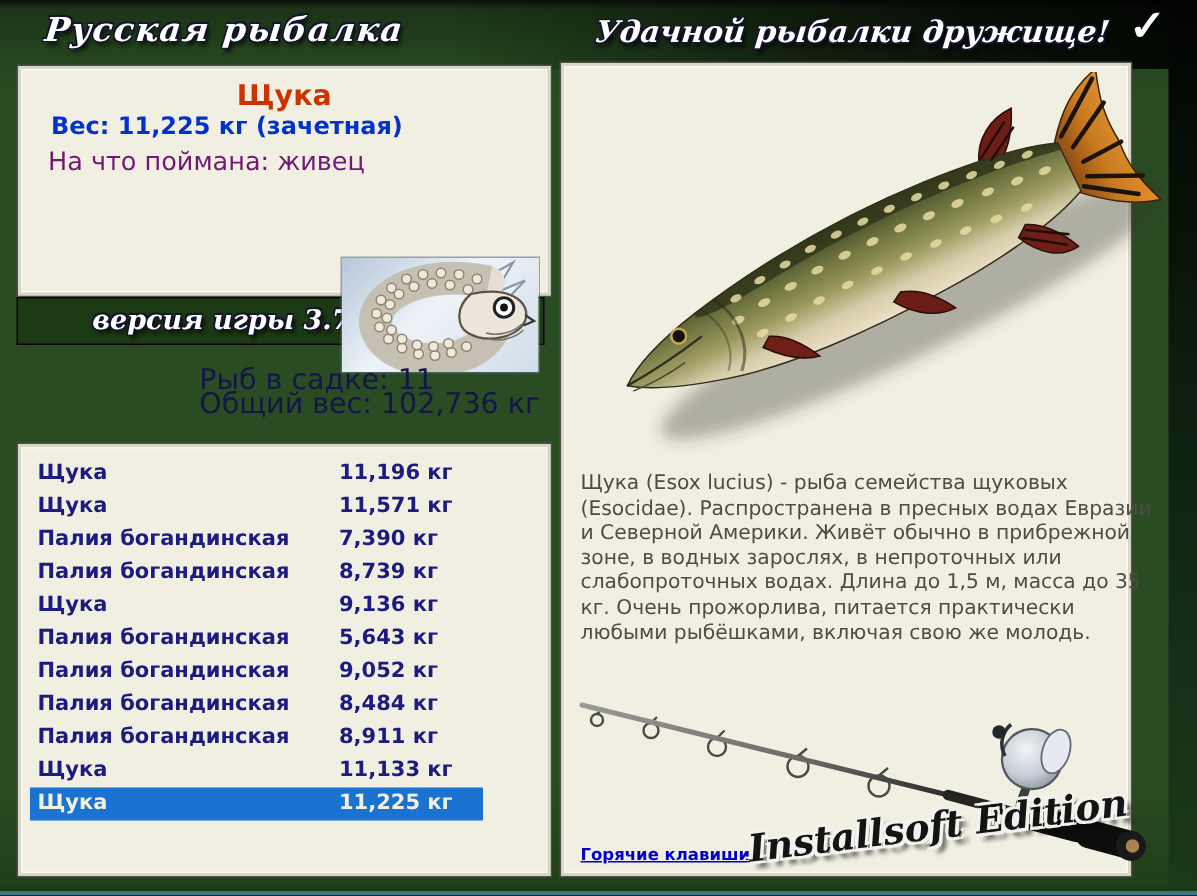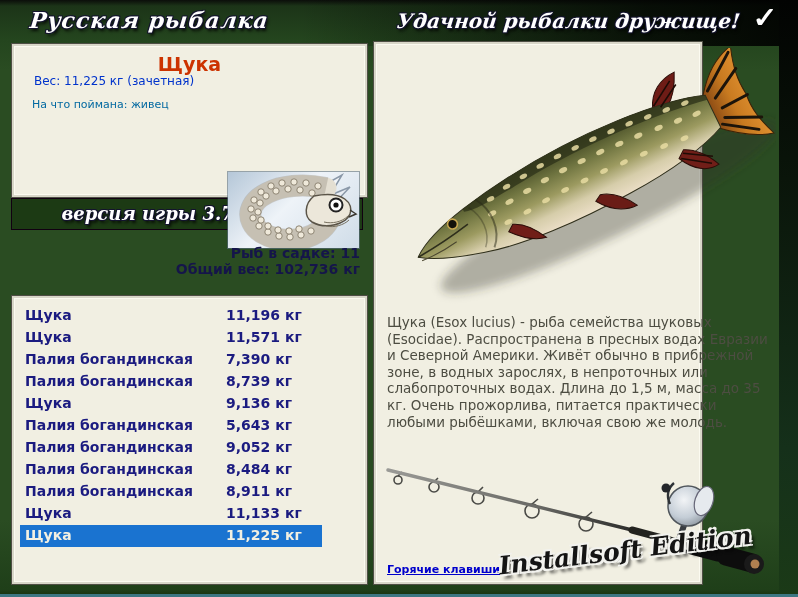--- a/index.html
+++ b/index.html
@@ -18,44 +18,44 @@
     text-shadow:-1px -1px 0 #14142e,1px -1px 0 #14142e,-1px 1px 0 #14142e,1px 1px 0 #14142e,2px 3px 3px rgba(0,0,0,0.8);}
   .logo{position:absolute;left:30px;top:7px;font-size:22px;letter-spacing:1px;transform:skewX(-6deg);}
   .greeting{position:absolute;right:58px;top:9px;font-size:20px;transform:skewX(-6deg);}
   .checkmark{position:absolute;left:752px;top:0px;font-size:30px;color:#fff;cursor:pointer;
     text-shadow:1px 0 0 #fff,2px 2px 2px rgba(0,0,0,0.7);}
 
   .panel{position:absolute;box-sizing:border-box;background:var(--cream,#f1efe2);
     border:2px solid #d8d6c8;box-shadow:0 0 0 1px #4e4e44, inset 0 0 0 1px #fbfaf0;}
   .info-panel{left:12px;top:44px;width:355px;height:153px;}
   .species{position:absolute;left:0;top:7px;width:100%;text-align:center;font-size:19px;font-weight:bold;color:var(--species,#cc3300);}
-  .weight-line{position:absolute;left:20px;top:28px;font-size:12px;font-weight:normal;color:var(--weight,#0033cc);}
-  .detail{position:absolute;left:18px;font-size:11px;color:#0369a1;}
+  .weight-line{position:absolute;left:20px;top:28px;font-size:16px;font-weight:bold;color:var(--weight,#0033cc);}
+  .detail{position:absolute;left:18px;font-size:17px;color:#701a75;}
 
   .version-band{position:absolute;left:12px;top:199px;width:350px;height:30px;background:#1c3a14;box-shadow:0 0 0 1px #101;}
   .version-text{position:absolute;left:0;top:0;width:290px;text-align:center;font-size:18px;line-height:30px;}
 
   .menu-panel{left:12px;top:228px;width:355px;height:60px;}
   .menu-btn{position:absolute;left:22px;top:27px;font-size:15px;font-weight:bold;letter-spacing:0.5px;
     color:var(--menu,#2323dd);cursor:pointer;}
 
-  .creel-info{position:absolute;right:438px;top:245px;text-align:right;font-size:14px;font-weight:bold;
+  .creel-info{position:absolute;right:438px;top:245px;text-align:left;font-size:19px;font-weight:normal;
     color:#15154a;line-height:16px;z-index:6;white-space:nowrap;}
 
   .fish-stamp{position:absolute;left:228px;top:172px;width:131px;height:76px;z-index:5;
     background:linear-gradient(135deg,#b5c7d8,#eef3f8 45%,#cfdce8);box-shadow:0 0 0 1px rgba(90,110,130,0.6);}
 
   .table-panel{left:12px;top:296px;width:355px;height:288px;}
   .rows{position:absolute;left:6px;top:7px;width:302px;}
   .row{position:relative;height:22px;font-size:14px;font-weight:bold;color:var(--navy,#1b1b80);cursor:pointer;}
   .row .name{position:absolute;left:5px;top:2px;white-space:nowrap;}
   .row .wt{position:absolute;left:206px;top:2px;white-space:nowrap;}
   .row.selected{background:var(--sel,#1a73d0);color:#f2f0e2;}
 
-  .right-panel{left:374px;top:42px;width:328px;height:542px;}
+  .right-panel{left:374px;top:42px;width:380px;height:542px;}
   .pike-img{position:absolute;left:4px;top:4px;width:396px;height:256px;}
   .desc{position:absolute;left:11px;top:270px;width:388px;margin:0;font-size:13.5px;line-height:1.23;color:#4d4d42;}
   .rod-img{position:absolute;left:6px;top:414px;width:384px;height:124px;}
   .hotkeys{position:absolute;left:11px;top:519px;font-size:11px;font-weight:bold;color:var(--link,#0000cc);
     text-decoration:underline;cursor:pointer;}
   .edition{position:absolute;left:122px;top:492px;font-size:25px;white-space:nowrap;
     font-family:"DejaVu Serif","Liberation Serif",serif;font-style:italic;font-weight:bold;color:#141414;
     transform:rotate(-7deg);
     text-shadow:-2px -2px 0 #f2f2ee,2px -2px 0 #f2f2ee,-2px 2px 0 #f2f2ee,2px 2px 0 #f2f2ee,4px 5px 3px rgba(0,0,0,0.55);}
 </style>

